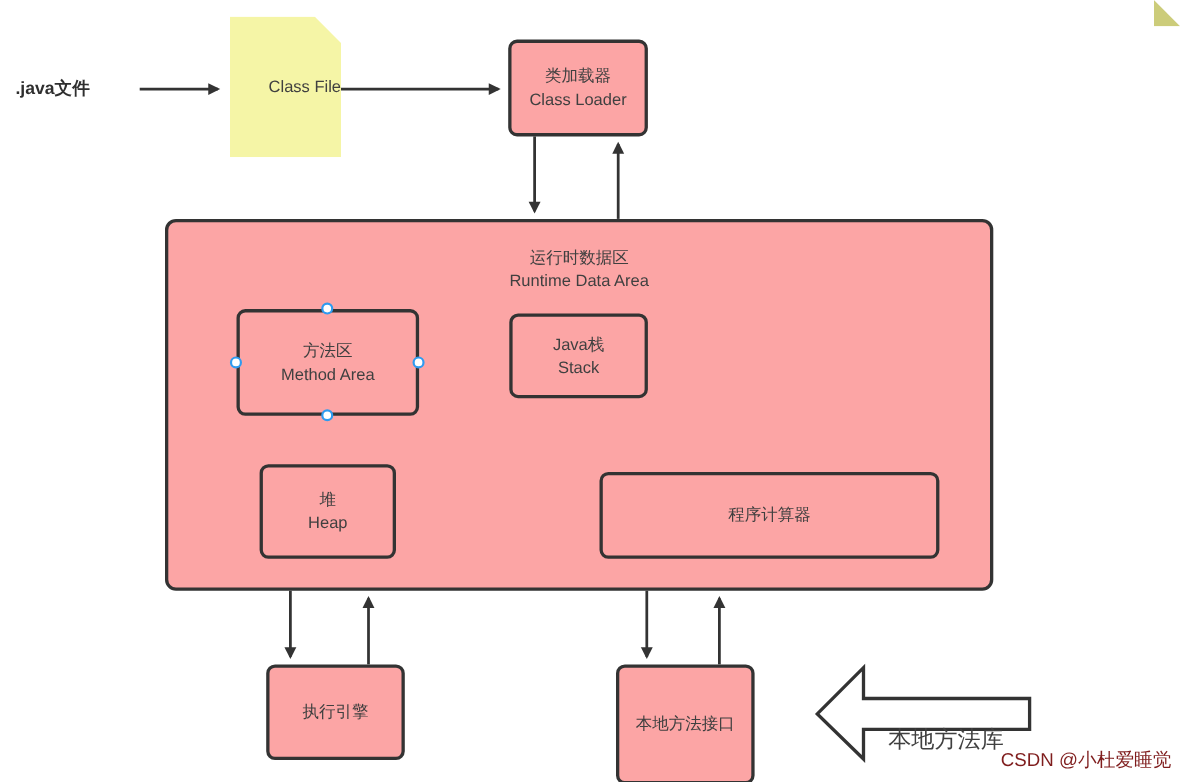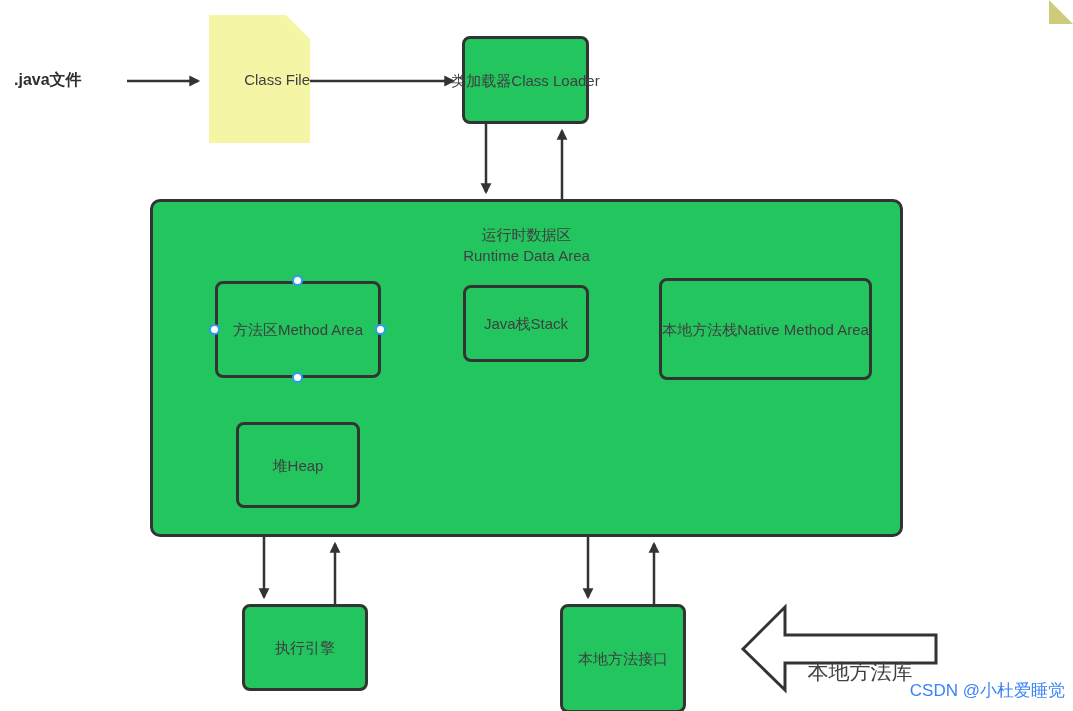--- a/index.html
+++ b/index.html
@@ -13,23 +13,23 @@
     width: 1073px;
     height: 711px;
     background: #ffffff;
     overflow: hidden;
   }
   .box {
     position: absolute;
     box-sizing: border-box;
     border: 3px solid #333333;
     border-radius: 8px;
-    background: #22c55e;
+    background: #fca5a5;
     display: flex;
-    flex-direction: row;
+    flex-direction: column;
     align-items: center;
     justify-content: center;
     text-align: center;
   }
   .lbl {
     font-size: 15px;
     line-height: 21px;
     color: #404040;
     white-space: nowrap;
   }
@@ -103,21 +103,21 @@
     white-space: nowrap;
     margin-top: 20px;
   }
   #watermark {
     position: absolute;
     left: 860px;
     top: 679px;
     width: 205px;
     text-align: right;
     font-size: 17px;
-    color: #3b82f6;
+    color: #7f1d1d;
     white-space: nowrap;
   }
 </style>
 </head>
 <body>
 
 <div id="canvas">
 
   <svg id="arrow-layer" viewBox="0 0 1073 711" xmlns="http://www.w3.org/2000/svg">
     <defs>
@@ -164,30 +164,29 @@
   <div class="handle" style="left:292px; top:275px;"></div>
   <div class="handle" style="left:375px; top:324px;"></div>
   <div class="handle" style="left:292px; top:372px;"></div>
   <div class="handle" style="left:209px; top:324px;"></div>
 
   <div class="box" style="left:463px; top:285px; width:126px; height:77px;">
     <span class="lbl">Java栈</span>
     <span class="lbl">Stack</span>
   </div>
 
-  <div class="box" style="left:659px; top:278px; width:213px; height:102px;">
-    <span class="lbl">本地方法栈</span>
-    <span class="lbl">Native Method Area</span>
-  </div>
 
   <div class="box" style="left:236px; top:422px; width:124px; height:86px;">
     <span class="lbl">堆</span>
     <span class="lbl">Heap</span>
   </div>
 
+  <div class="box" style="left:545px; top:429px; width:309px; height:79px;">
+    <span class="lbl">程序计算器</span>
+  </div>
 
   <div class="box" style="left:242px; top:604px; width:126px; height:87px;">
     <span class="lbl">执行引擎</span>
   </div>
 
   <div class="box" style="left:560px; top:604px; width:126px; height:109px;">
     <span class="lbl">本地方法接口</span>
   </div>
 
   <div id="native-library-label">本地方法库</div>

